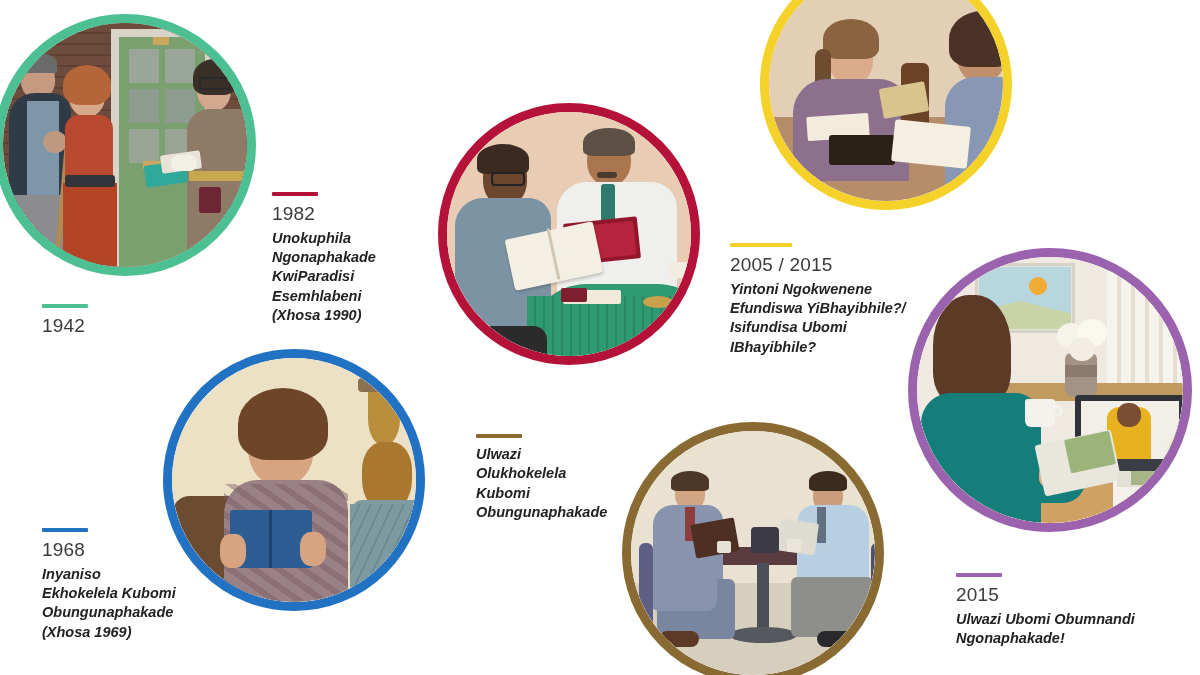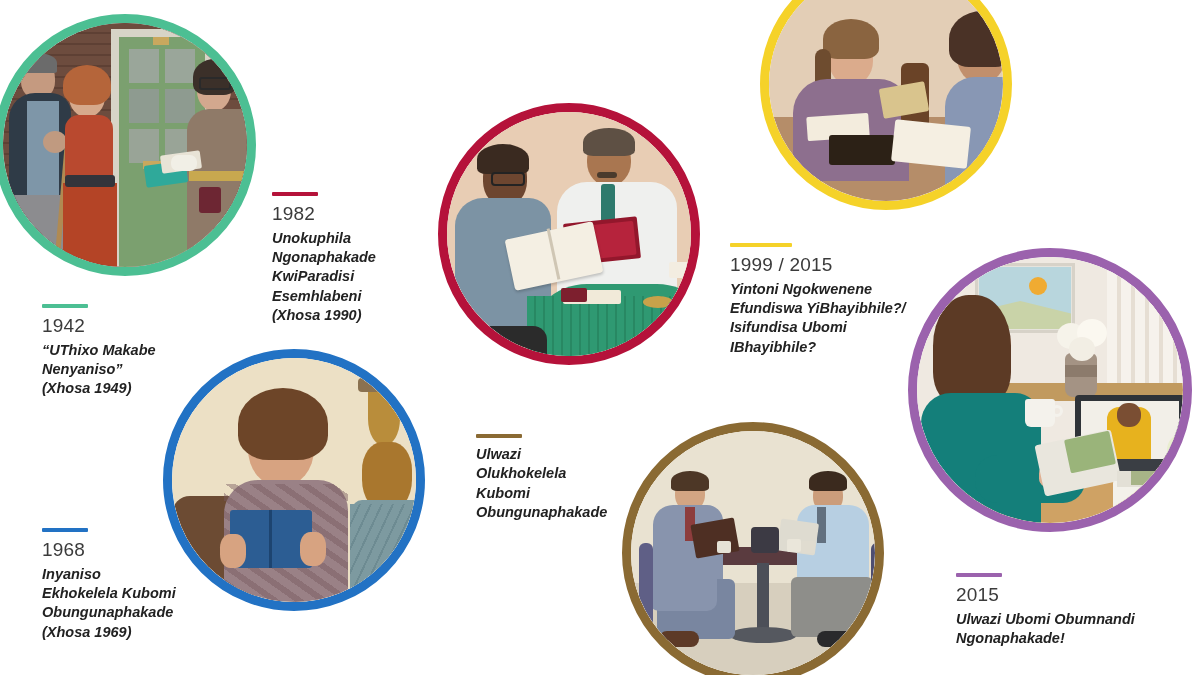--- a/index.html
+++ b/index.html
@@ -309,23 +309,20 @@
   <div class="title">Unokuphila
 Ngonaphakade
 KwiParadisi
 Esemhlabeni
 (Xhosa 1990)</div>
 </div>
 
 <div class="entry" style="left:42px; top:304px; width:180px;">
   <div class="rule" style="background:#4cbf93;"></div>
   <div class="year">1942</div>
-  <div class="title">“UThixo Makabe
-Nenyaniso”
-(Xhosa 1949)</div>
 </div>
 
 <div class="entry" style="left:42px; top:528px; width:200px;">
   <div class="rule" style="background:#2272c4;"></div>
   <div class="year">1968</div>
   <div class="title">Inyaniso
 Ekhokelela Kubomi
 Obungunaphakade
 (Xhosa 1969)</div>
 </div>
@@ -333,21 +330,21 @@
 <div class="entry" style="left:476px; top:434px; width:160px;">
   <div class="rule" style="background:#8a6a33;"></div>
   <div class="title">Ulwazi
 Olukhokelela
 Kubomi
 Obungunaphakade</div>
 </div>
 
 <div class="entry" style="left:730px; top:243px; width:210px;">
   <div class="rule" style="background:#f5d229; width:62px;"></div>
-  <div class="year">1999 / 2015</div>
+  <div class="year">2005 / 2015</div>
   <div class="title">Yintoni Ngokwenene
 Efundiswa YiBhayibhile?/
 Isifundisa Ubomi
 IBhayibhile?</div>
 </div>
 
 <div class="entry" style="left:956px; top:573px; width:210px;">
   <div class="rule" style="background:#9b62ad;"></div>
   <div class="year">2015</div>
   <div class="title">Ulwazi Ubomi Obumnandi

